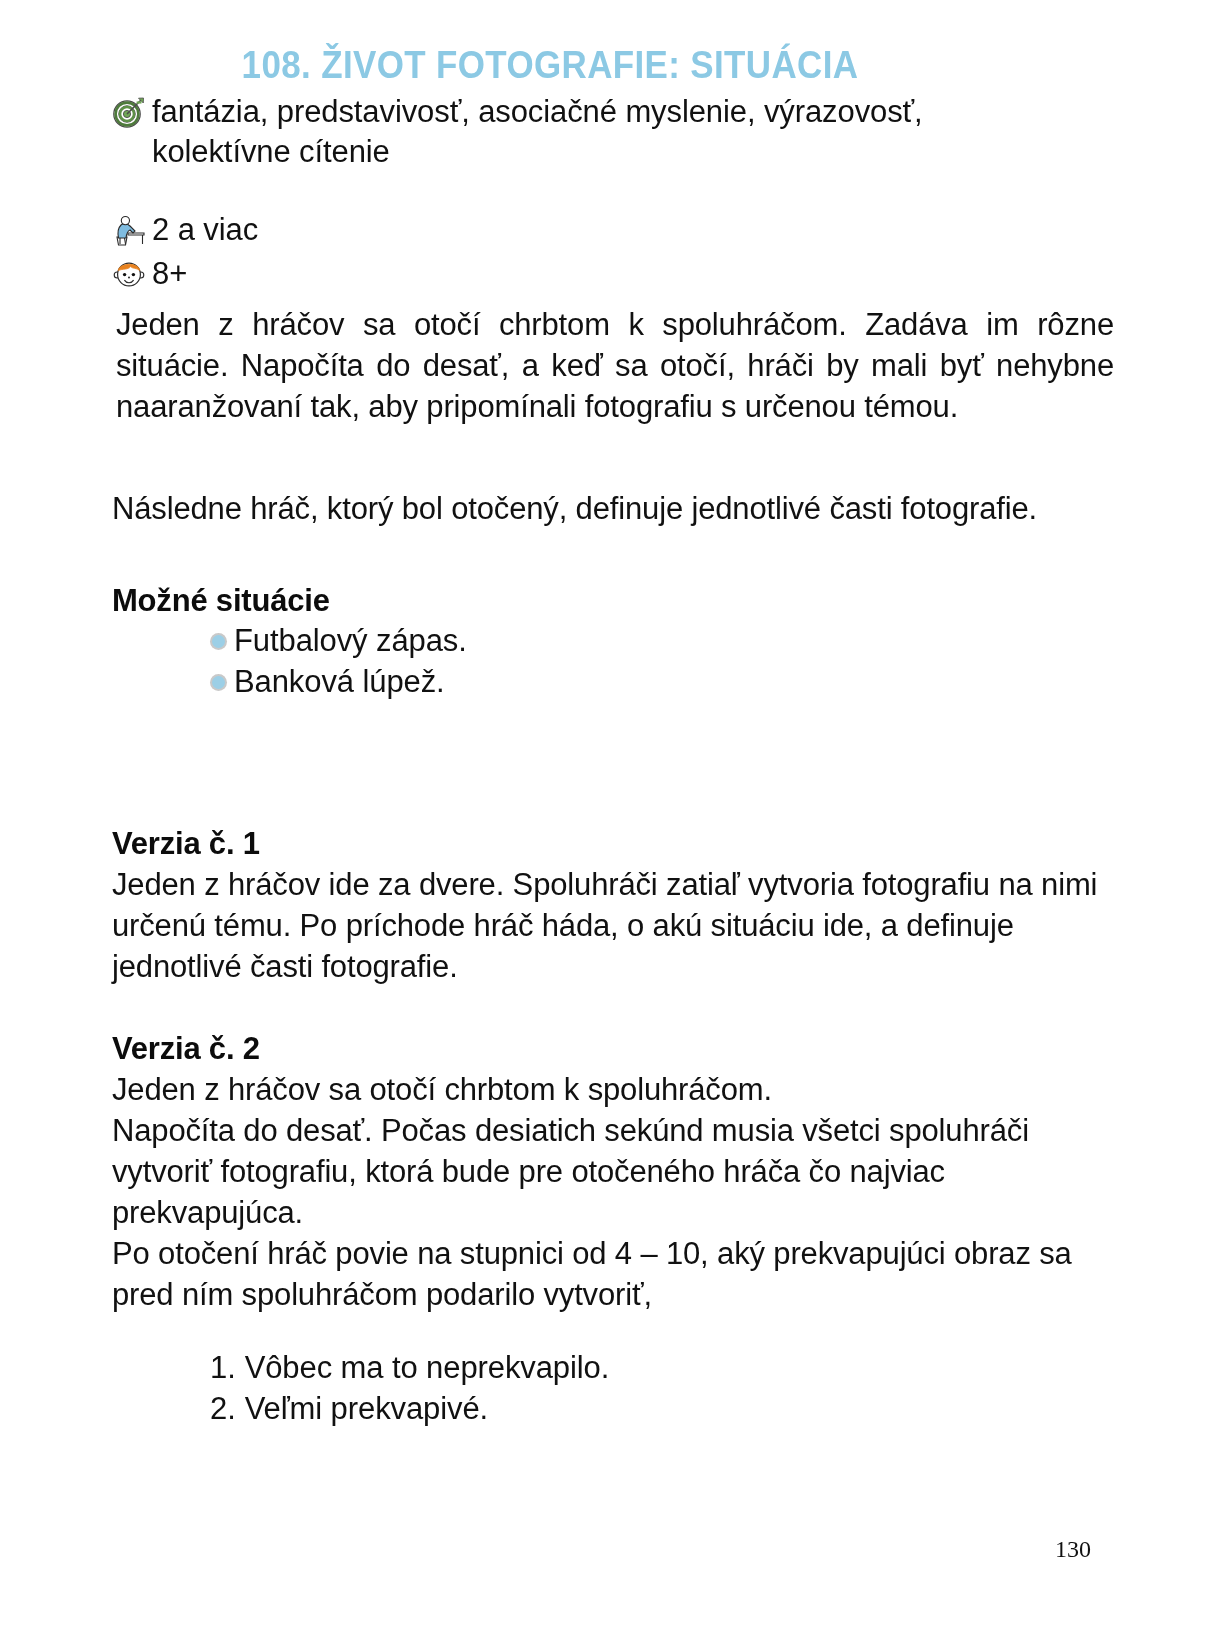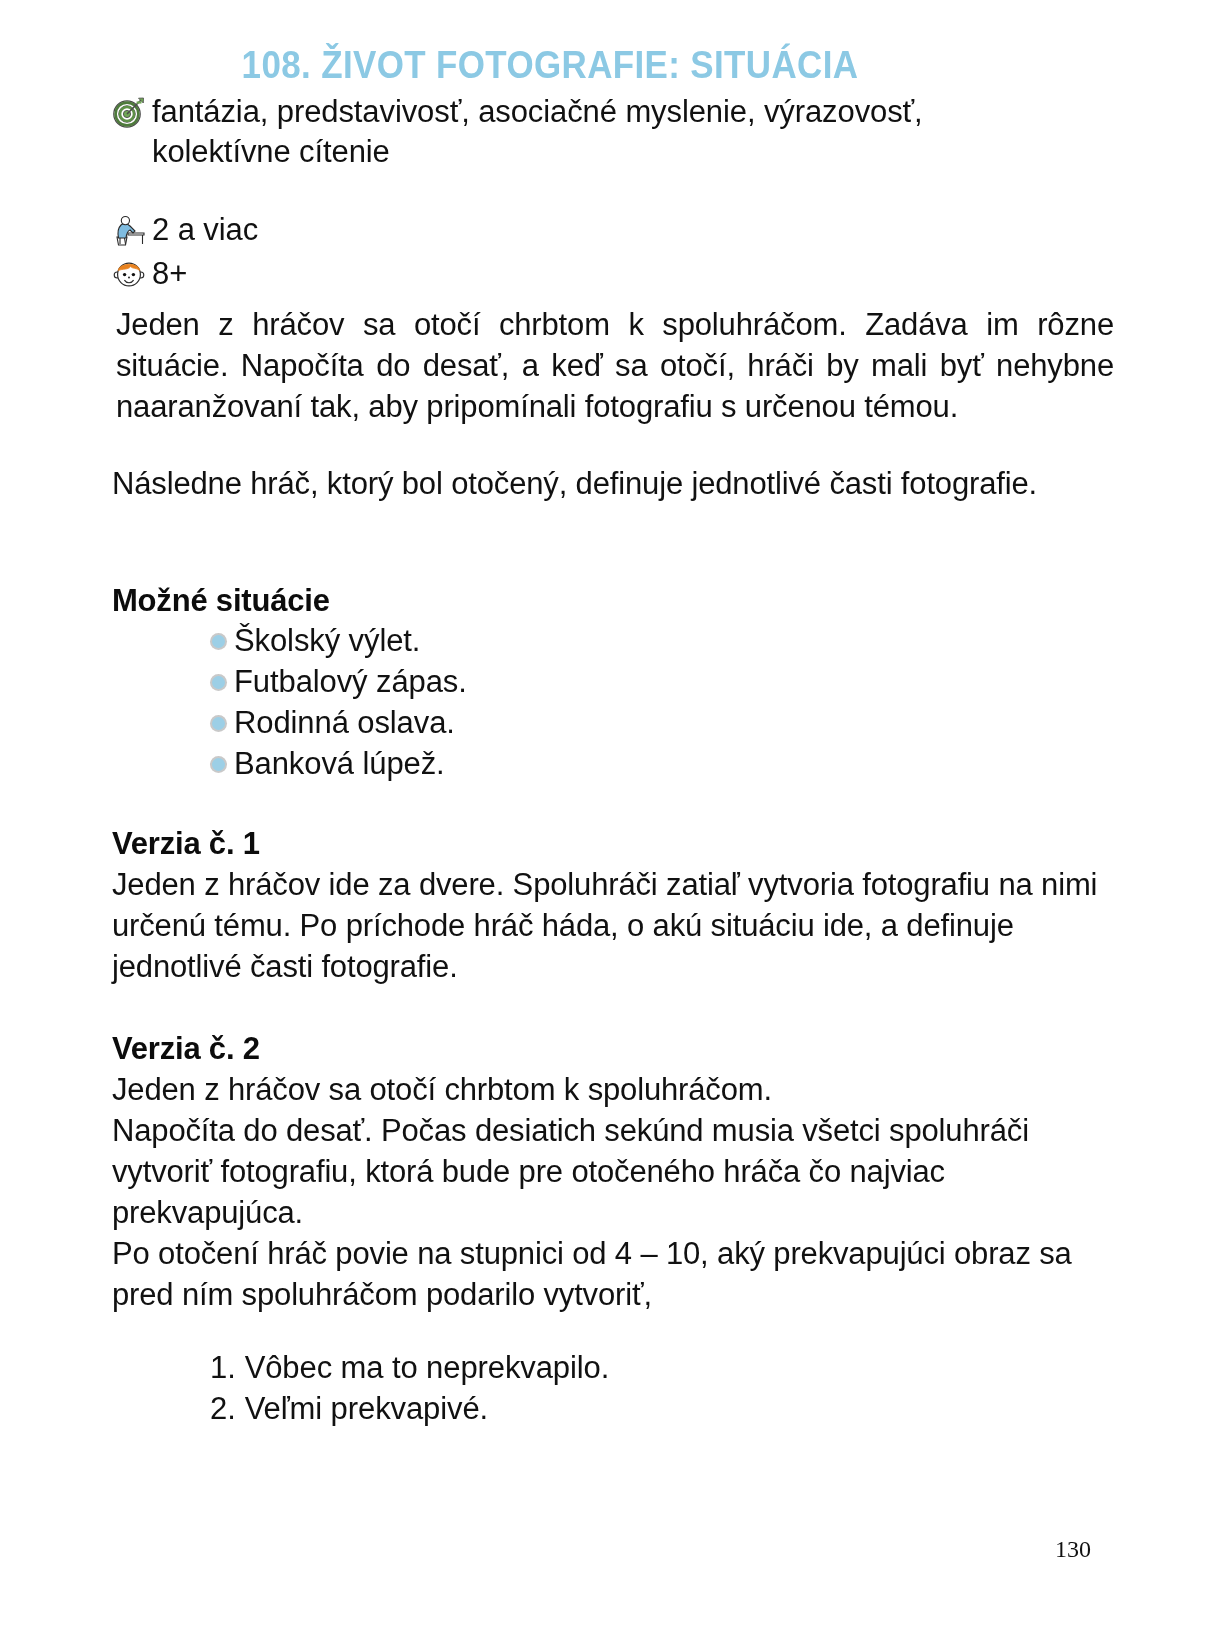--- a/index.html
+++ b/index.html
@@ -80,21 +80,21 @@
     left: 112px;
     width: 998px;
     font-size: 31px;
     line-height: 41px;
     letter-spacing: -0.15px;
     color: #111111;
   }
   .justified { text-align: justify; text-align-last: left; }
 
   #para-intro  { top: 300px; }
-  #para-intro2 { top: 463px; }
+  #para-intro2 { top: 488px; }
 
   .section-head {
     position: absolute;
     left: 112px;
     font-size: 31px;
     font-weight: 700;
     line-height: 40px;
     color: #0c0c0c;
     letter-spacing: -0.2px;
   }
@@ -228,29 +228,21 @@
 
   <p class="body-para justified" id="para-intro" style="margin:4px;">Jeden z hráčov sa otočí chrbtom k spoluhráčom. Zadáva im rôzne situácie. Napočíta do desať, a keď sa otočí, hráči by mali byť nehybne naaranžovaní tak, aby pripomínali fotografiu s určenou témou.</p>
 
   <p class="body-para" id="para-intro2" style="margin:0;">Následne hráč, ktorý bol otočený, definuje jednotlivé časti fotografie.</p>
 
   <div class="section-head" id="head-situacie">Možné situácie</div>
 
   <ul class="bullets">
     <li>
       <span class="bullet-dot"></span>
-      <span>Školský výlet.</span>
-    </li>
-    <li>
-      <span class="bullet-dot"></span>
       <span>Futbalový zápas.</span>
-    </li>
-    <li>
-      <span class="bullet-dot"></span>
-      <span>Rodinná oslava.</span>
     </li>
     <li>
       <span class="bullet-dot"></span>
       <span>Banková lúpež.</span>
     </li>
   </ul>
 
   <div class="section-head" id="head-v1">Verzia č. 1</div>
 
   <p class="body-para" style="top:864px; margin:0;">Jeden z hráčov ide za dvere. Spoluhráči zatiaľ vytvoria fotografiu na nimi určenú tému. Po príchode hráč háda, o akú situáciu ide, a definuje jednotlivé časti fotografie.</p>

